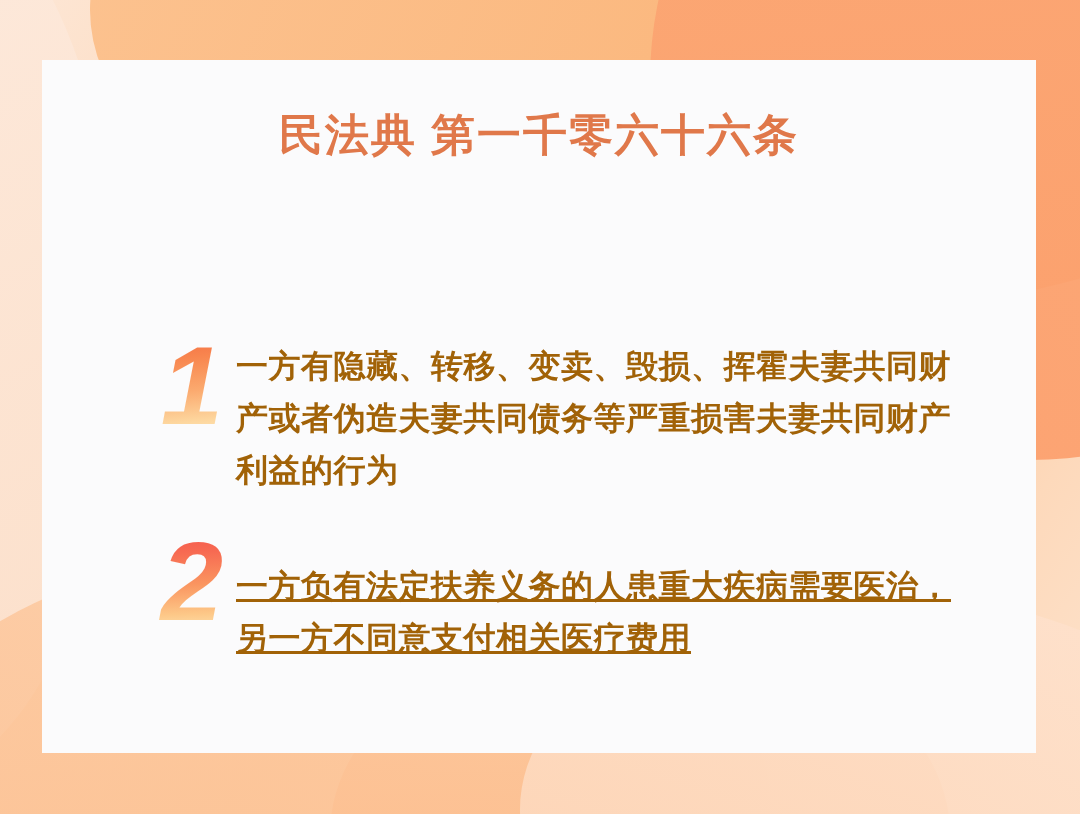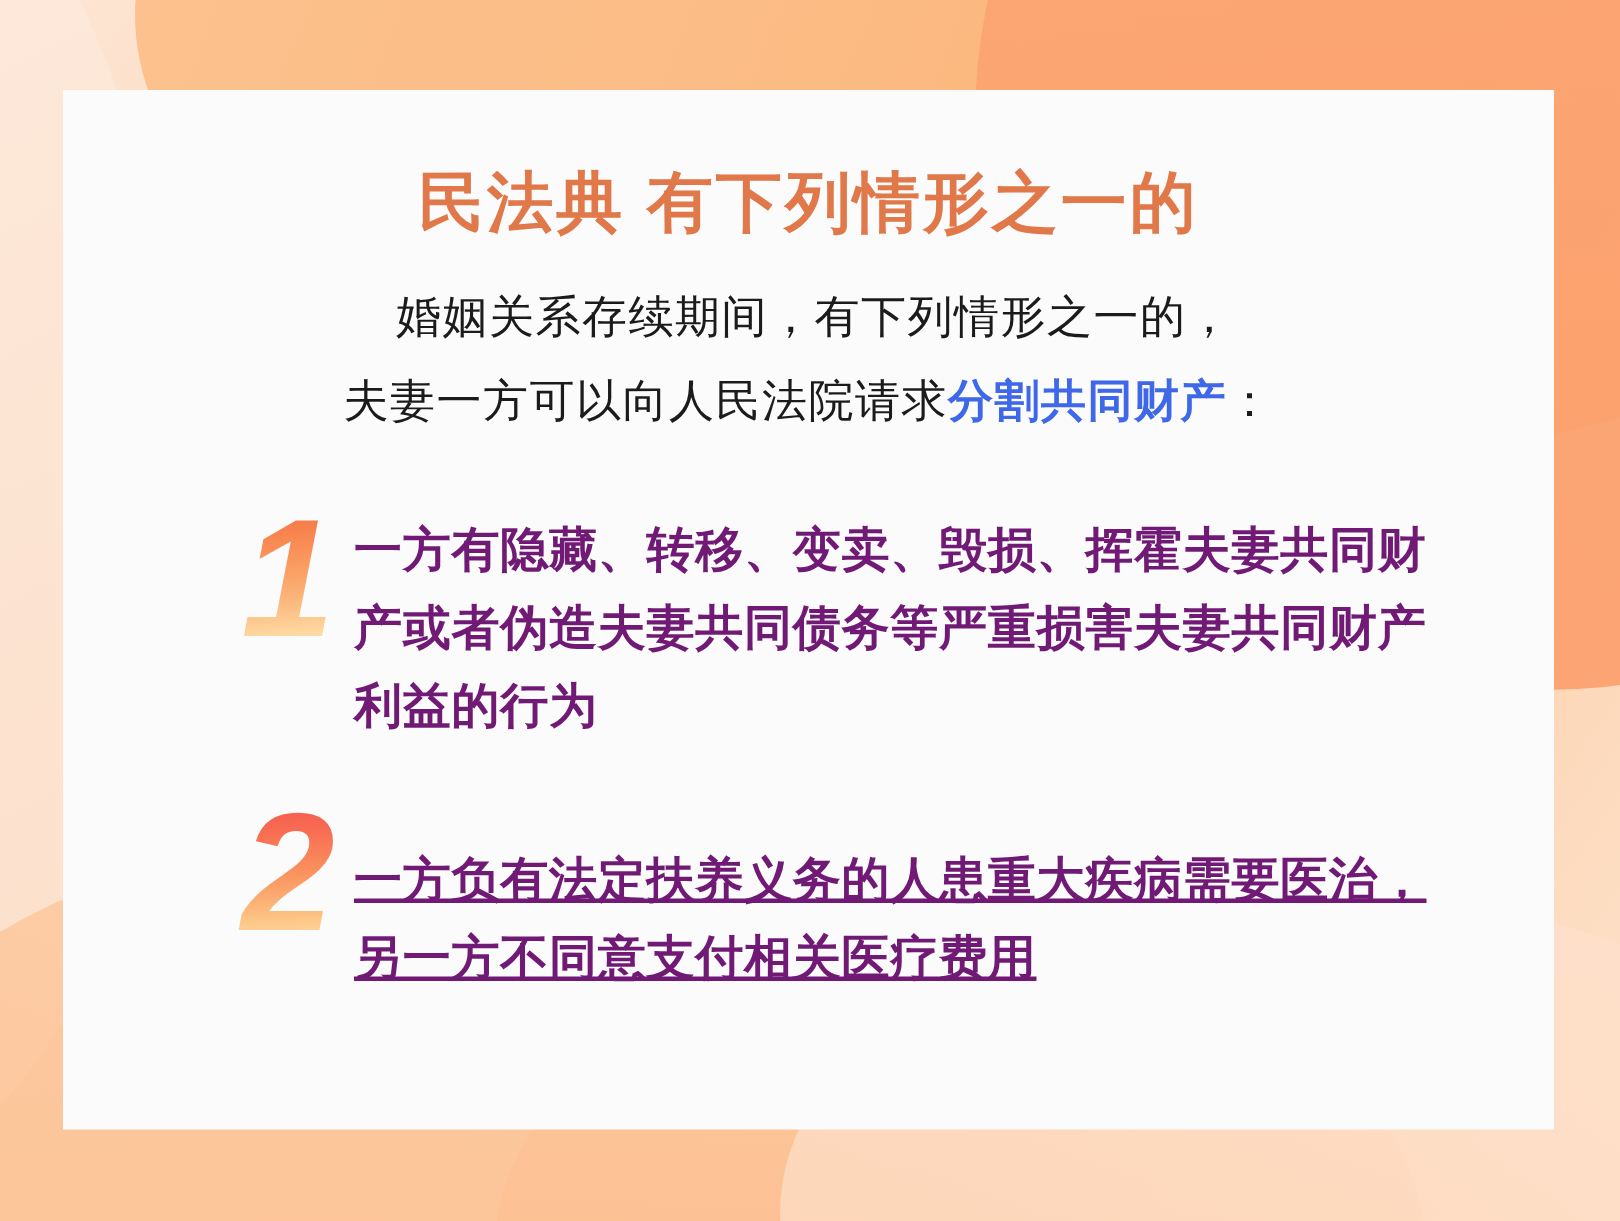--- a/index.html
+++ b/index.html
@@ -134,48 +134,42 @@
   }
   .num-2 {
     margin-top:-18px;
     background-image:linear-gradient(178deg,#f5514a 0%,#f76a52 24%,#fa9560 52%,#fdc888 78%,#feeec2 100%);
   }
   .item-text {
     flex:1 1 auto;
     font-size:32px;
     font-weight:bold;
     line-height:52px;
-    color:#701a75;
+    color:#a16207;
     letter-spacing:0.5px;
     padding-top:8px;
   }
   .item-2 .item-text { padding-top:16px;text-decoration:underline; }
 </style>
 </head>
 <body>
 
 <div id="poster">
 
   <div class="blob blob-left-pale"></div>
   <div class="blob blob-top"></div>
   <div class="blob blob-right"></div>
   <div class="blob blob-bottom-left"></div>
   <div class="blob blob-bottom-mid"></div>
   <div class="blob blob-bottom-right"></div>
 
   <div id="card">
 
-    <div class="title">民法典 有下列情形之一的</div>
+    <div class="title">民法典 第一千零六十六条</div>
 
-    <div class="subtitle">
-      <div class="sub-line-1">婚姻关系存续期间，有下列情形之一的，</div>
-      <div>
-        <span>夫妻一方可以向人民法院请求</span><span class="hl">分割共同财产</span><span class="colon">：</span>
-      </div>
-    </div>
 
     <div class="items">
 
       <div class="item item-1">
         <div class="num num-1">1</div>
         <div class="item-text">一方有隐藏、转移、变卖、毁损、挥霍夫妻共同财产或者伪造夫妻共同债务等严重损害夫妻共同财产利益的行为</div>
       </div>
 
       <div class="item item-2">
         <div class="num num-2">2</div>

